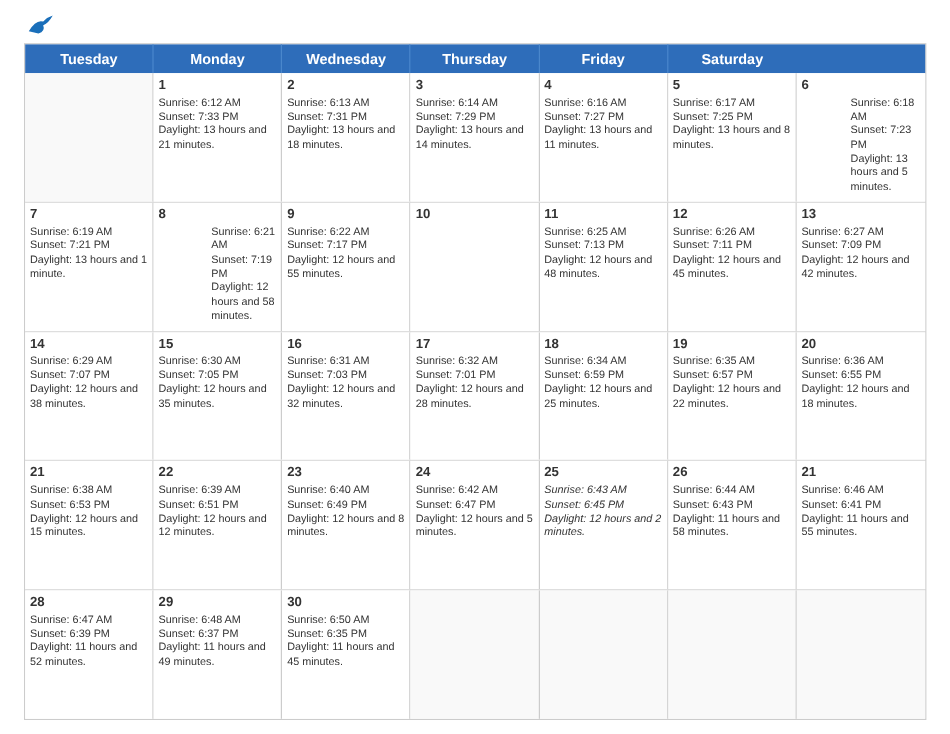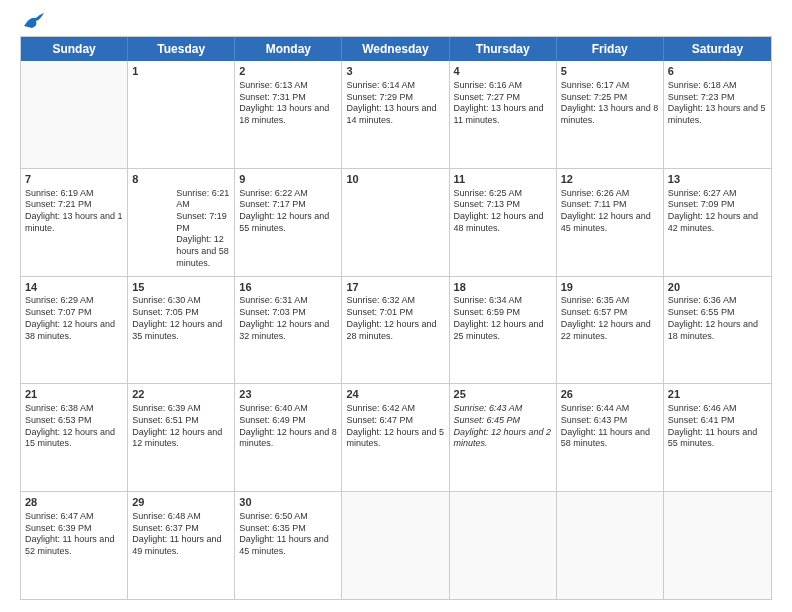--- a/index.html
+++ b/index.html
@@ -110,33 +110,35 @@
       <span style="font-size:19px;font-weight:bold;color:#1a6fba;margin-top:-4px;"></span>
     </div>
     <div class="title-block">
       <div class="month-title"></div>
       <div class="location"></div>
     </div>
   </div>
 
   <div class="calendar">
     <div class="cal-header-row">
-    <div class="cal-header-cell">Sunday</div>
         <div class="cal-header-cell">Tuesday</div>
         <div class="cal-header-cell">Monday</div>
         <div class="cal-header-cell">Wednesday</div>
         <div class="cal-header-cell">Thursday</div>
         <div class="cal-header-cell">Friday</div>
         <div class="cal-header-cell">Saturday</div>
       </div>
     <div class="cal-body">
     <div class="cal-week">
           <div class="cal-cell empty"></div>
           <div class="cal-cell">
             <div class="day-number">1</div>
+            <div class="cell-text" style="white-space: pre-line;">Sunrise: 6:12 AM
+Sunset: 7:33 PM
+Daylight: 13 hours and 21 minutes.</div>
           </div>
           <div class="cal-cell">
             <div class="day-number">2</div>
             <div class="cell-text" style="white-space: pre-line;">Sunrise: 6:13 AM
 Sunset: 7:31 PM
 Daylight: 13 hours and 18 minutes.</div>
           </div>
           <div class="cal-cell">
             <div class="day-number">3</div>
             <div class="cell-text" style="white-space: pre-line;">Sunrise: 6:14 AM
@@ -150,21 +152,21 @@
 Daylight: 13 hours and 11 minutes.</div>
           </div>
           <div class="cal-cell">
             <div class="day-number">5</div>
             <div class="cell-text" style="white-space: pre-line;">Sunrise: 6:17 AM
 Sunset: 7:25 PM
 Daylight: 13 hours and 8 minutes.</div>
           </div>
           <div class="cal-cell">
             <div class="day-number">6</div>
-            <div class="cell-text" style="white-space: pre-line;">Sunrise: 6:18 AM
+            <div class="cell-text" style="white-space: pre-line; margin-left: 41px;">Sunrise: 6:18 AM
 Sunset: 7:23 PM
 Daylight: 13 hours and 5 minutes.</div>
           </div>
         </div>
         <div class="cal-week">
           <div class="cal-cell">
             <div class="day-number">7</div>
             <div class="cell-text" style="white-space: pre-line;">Sunrise: 6:19 AM
 Sunset: 7:21 PM
 Daylight: 13 hours and 1 minute.</div>

